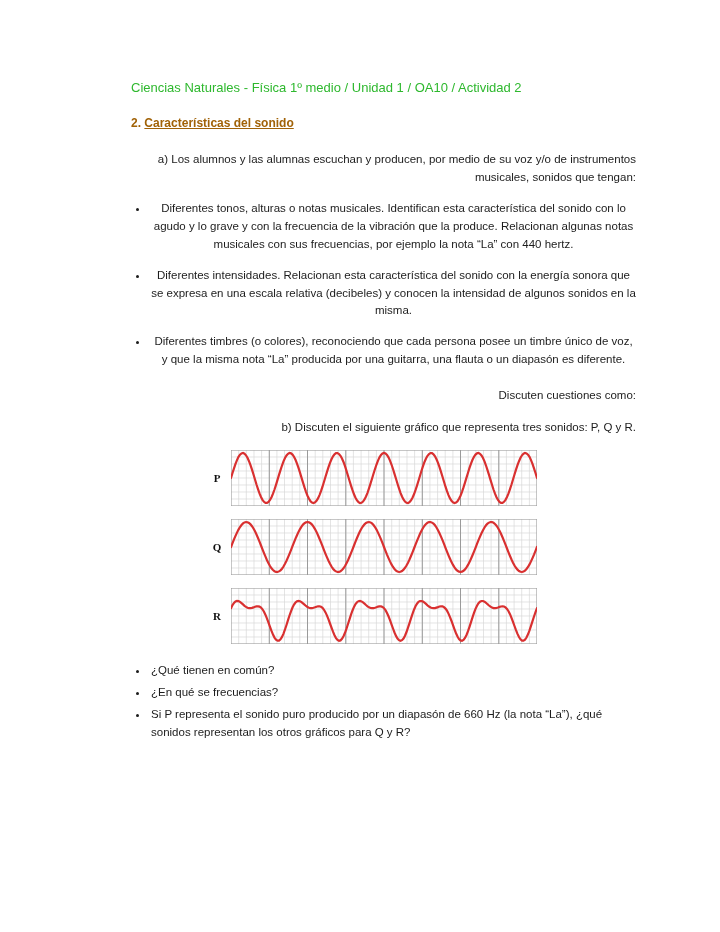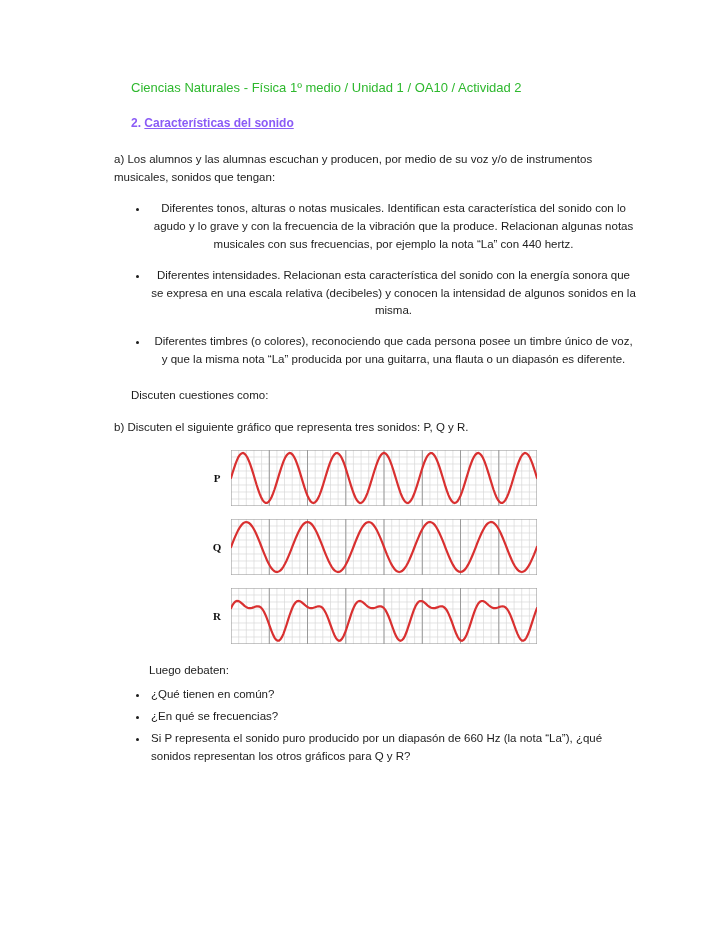--- a/index.html
+++ b/index.html
@@ -17,24 +17,24 @@
   }
   .doc-title {
     font-size: 13px;
     margin: 0 0 16px 17px;
     font-weight: normal;
   }
   .heading {
     font-weight: bold;
     font-size: 12px;
     margin: 0 0 18px 17px;
-    color: #8b5cf6;
+    color: #a16207;
   }
   .heading .u { text-decoration: underline; }
-  p { margin: 0 0 14px 0; }
+  p { margin: 0 0 14px 0; text-align: right; }
   .indent1 { margin-left: 17px; }
   .indent2 { margin-left: 35px; }
   ul { margin: 0 0 16px 0; padding-left: 35px; list-style: disc; }
   ul.spaced li { margin-bottom: 13px; text-align: center; }
   ul.tight  li { margin-bottom: 4px; }
   li { padding-left: 2px; }
   ul.spaced li:last-child { margin-bottom: 0; }
   .figure {
     margin: 4px 0 18px 95px;
   }
@@ -108,21 +108,20 @@
       <div class="wave-plot">
           <svg width="306" height="56">
             <path d="M0.0 0V56M7.7 0V56M15.3 0V56M23.0 0V56M30.6 0V56M38.3 0V56M45.9 0V56M53.5 0V56M61.2 0V56M68.8 0V56M76.5 0V56M84.2 0V56M91.8 0V56M99.5 0V56M107.1 0V56M114.8 0V56M122.4 0V56M130.1 0V56M137.7 0V56M145.4 0V56M153.0 0V56M160.7 0V56M168.3 0V56M176.0 0V56M183.6 0V56M191.3 0V56M198.9 0V56M206.6 0V56M214.2 0V56M221.9 0V56M229.5 0V56M237.2 0V56M244.8 0V56M252.5 0V56M260.1 0V56M267.8 0V56M275.4 0V56M283.1 0V56M290.7 0V56M298.4 0V56M306.0 0V56M0 0H306M0 7H306M0 14H306M0 21H306M0 28H306M0 35H306M0 42H306M0 49H306M0 56H306" stroke="#d8d8d8" stroke-width="0.7" fill="none"></path>
             <path d="M0.0 0V56M38.3 0V56M76.5 0V56M114.8 0V56M153.0 0V56M191.3 0V56M229.5 0V56M267.8 0V56M306.0 0V56M0 0H306M0 56H306" stroke="#9a9a9a" stroke-width="1" fill="none"></path>
             <path d="M0.0 20.2L1.5 17.1L3.0 14.9L4.5 13.5L6.0 12.9L7.5 13.1L9.0 13.9L10.5 15.1L12.0 16.4L13.5 17.8L15.0 18.9L16.5 19.7L18.0 20.2L19.5 20.2L21.0 19.9L22.5 19.4L24.0 18.8L25.5 18.4L27.0 18.3L28.5 18.6L30.0 19.6L31.5 21.3L33.0 23.8L34.5 26.9L36.0 30.6L37.5 34.7L39.0 38.9L40.5 42.9L42.0 46.6L43.5 49.6L45.0 51.7L46.5 52.7L48.0 52.6L49.5 51.3L51.0 48.9L52.5 45.6L54.0 41.5L55.5 37.0L57.0 32.2L58.5 27.5L60.0 23.3L61.5 19.5L63.0 16.6L64.5 14.5L66.0 13.3L67.5 12.9L69.0 13.3L70.5 14.1L72.0 15.4L73.5 16.7L75.0 18.0L76.5 19.1L78.0 19.8L79.5 20.2L81.0 20.2L82.5 19.8L84.0 19.3L85.5 18.7L87.0 18.3L88.5 18.3L90.0 18.8L91.5 19.9L93.0 21.8L94.5 24.4L96.0 27.6L97.5 31.4L99.0 35.5L100.5 39.7L102.0 43.7L103.5 47.2L105.0 50.1L106.5 52.0L108.0 52.8L109.5 52.4L111.0 50.9L112.5 48.3L114.0 44.8L115.5 40.6L117.0 36.0L118.5 31.3L120.0 26.7L121.5 22.5L123.0 18.9L124.5 16.1L126.0 14.2L127.5 13.2L129.0 12.9L130.5 13.4L132.0 14.4L133.5 15.6L135.0 17.0L136.5 18.3L138.0 19.3L139.5 20.0L141.0 20.2L142.5 20.1L144.0 19.7L145.5 19.2L147.0 18.6L148.5 18.3L150.0 18.4L151.5 19.0L153.0 20.2L154.5 22.2L156.0 25.0L157.5 28.3L159.0 32.2L160.5 36.3L162.0 40.5L163.5 44.5L165.0 47.9L166.5 50.5L168.0 52.2L169.5 52.8L171.0 52.2L172.5 50.5L174.0 47.7L175.5 44.0L177.0 39.7L178.5 35.1L180.0 30.3L181.5 25.8L183.0 21.7L184.5 18.3L186.0 15.7L187.5 13.9L189.0 13.1L190.5 13.0L192.0 13.6L193.5 14.6L195.0 15.9L196.5 17.3L198.0 18.5L199.5 19.4L201.0 20.0L202.5 20.2L204.0 20.1L205.5 19.6L207.0 19.1L208.5 18.5L210.0 18.3L211.5 18.4L213.0 19.2L214.5 20.6L216.0 22.7L217.5 25.6L219.0 29.1L220.5 33.0L222.0 37.2L223.5 41.3L225.0 45.2L226.5 48.5L228.0 51.0L229.5 52.4L231.0 52.8L232.5 52.0L234.0 50.0L235.5 47.0L237.0 43.2L238.5 38.8L240.0 34.1L241.5 29.4L243.0 24.9L244.5 20.9L246.0 17.7L247.5 15.2L249.0 13.7L250.5 13.0L252.0 13.0L253.5 13.7L255.0 14.8L256.5 16.2L258.0 17.5L259.5 18.7L261.0 19.6L262.5 20.1L264.0 20.2L265.5 20.0L267.0 19.5L268.5 18.9L270.0 18.5L271.5 18.3L273.0 18.5L274.5 19.4L276.0 20.9L277.5 23.2L279.0 26.2L280.5 29.8L282.0 33.8L283.5 38.0L285.0 42.1L286.5 45.9L288.0 49.0L289.5 51.3L291.0 52.6L292.5 52.7L294.0 51.7L295.5 49.5L297.0 46.3L298.5 42.4L300.0 37.9L301.5 33.2L303.0 28.5L304.5 24.1L306.0 20.2" stroke="#d93030" stroke-width="2.2" stroke-linecap="round" fill="none"></path>
           </svg>
         </div>
     </div>
   </figure>
 
-  <p class="indent2 mb6">Luego debaten:</p>
 
   <ul class="tight">
     <li>¿Qué tienen en común?</li>
     <li>¿En qué se frecuencias?</li>
     <li>Si P representa el sonido puro producido por un diapasón de 660 Hz (la nota “La”), ¿qué sonidos representan los otros gráficos para Q y R?</li>
   </ul>
 
 </div>
 
 </body></html>

